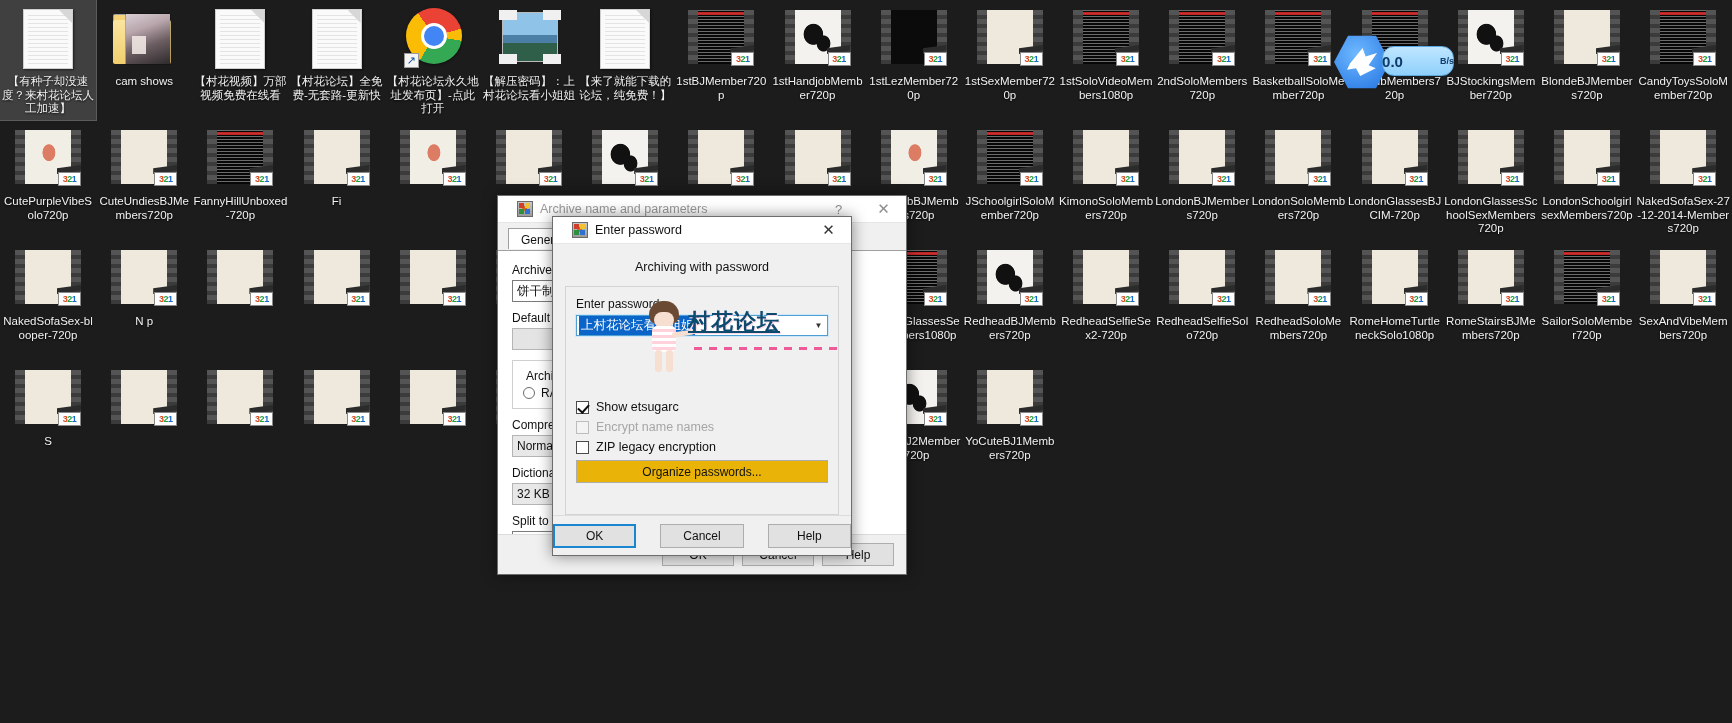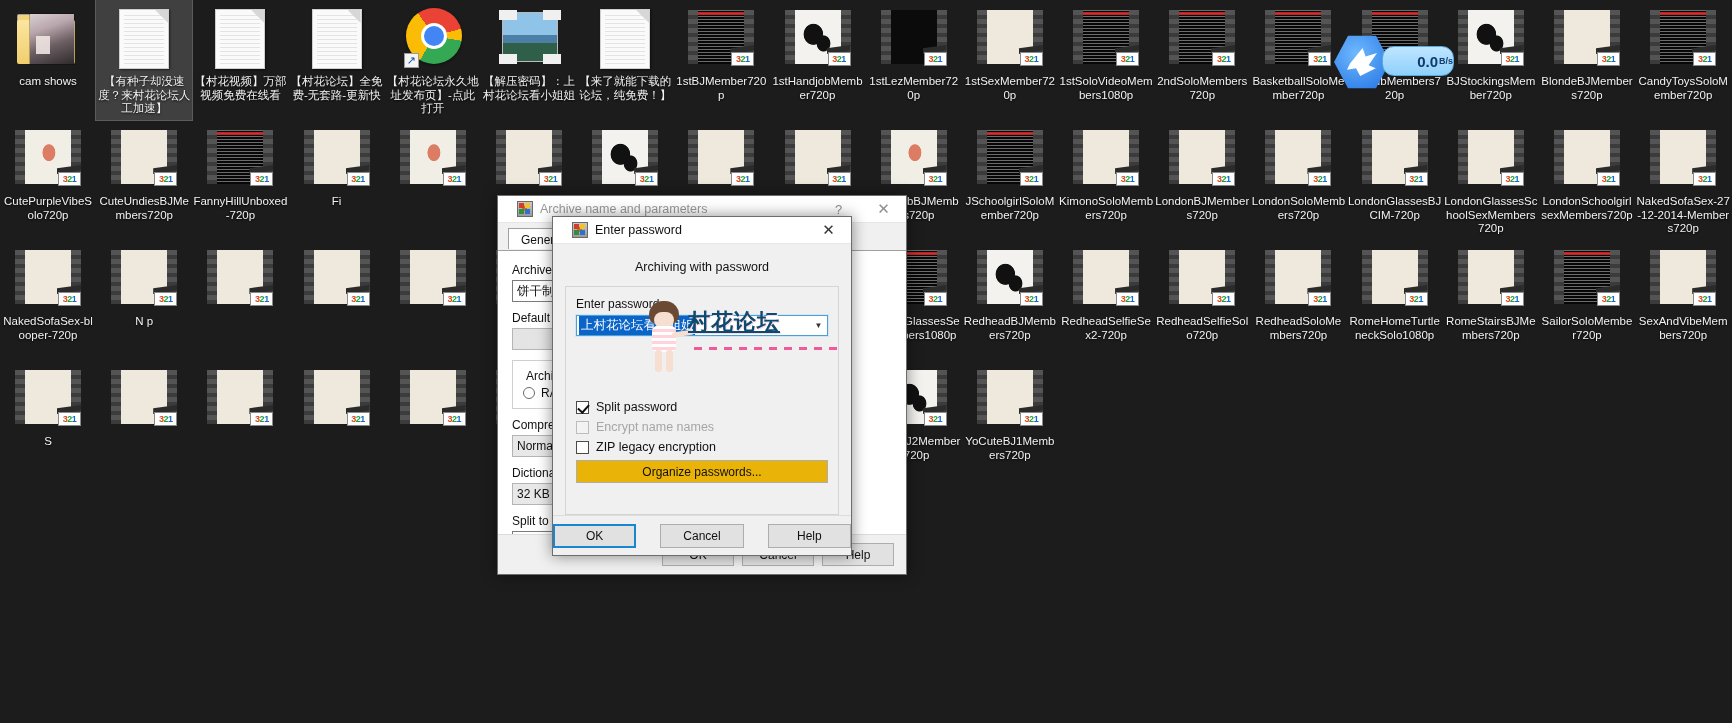--- a/index.html
+++ b/index.html
@@ -184,22 +184,22 @@
   }
   #speed-widget .bird{
     position:absolute;left:13px;top:14px;width:30px;height:28px;
     background:#fff;
     clip-path: polygon(10% 55%, 52% 0%, 62% 30%, 100% 18%, 72% 62%, 96% 72%, 44% 100%, 30% 72%, 0 78%);
   }
   #speed-widget .pill{
     position:absolute;left:48px;top:12px;width:72px;height:30px;
     background: linear-gradient(180deg,#bfe6ff,#8fd0fb);
     border:1px solid #5aa9e0; border-radius:12px;
-    display:flex;align-items:center;justify-content:flex-end;
-    color:#103a6b; font-weight:bold; font-size:15px;
+    display:flex;align-items:center;justify-content:center;
+    color:#103a6b; font-weight:bold; font-size:15px;gap:36px;
   }
   #speed-widget .pill small{font-size:9px;font-weight:bold;margin-left:1px;}
 
   
   .win {
     position: absolute;
     background: #f0f0f0;
     border: 1px solid #6d6d6d;
     box-shadow: 0 0 14px rgba(0,0,0,0.45);
     font-size: 12px;
@@ -384,38 +384,38 @@
     height:23px; background:#eab308; border:1px solid #adadad;
     display:flex;align-items:center;justify-content:center; font-size:12px;
   }
   #win-pass .winbtnrow{ justify-content:center; gap:24px; padding-right:0; }
   #win-pass .wbtn{ width:86px; height:24px; }
 </style>
 </head>
 <body>
 
 <div id="desktop">
+    <div class="icon-cell selected">
+      <div class="icon-art">
+        <div class="art-doc">
+          <div class="lines"></div>
+          <div class="fold"></div>
+        </div>
+      </div>
+      <div class="icon-label cjk">【有种子却没速度？来村花论坛人工加速】</div>
+    </div>
     <div class="icon-cell">
       <div class="icon-art">
         <div class="art-folder">
           <div class="tab"></div>
           <div class="body"></div>
           <div class="photo"></div>
         </div>
       </div>
       <div class="icon-label">cam shows</div>
-    </div>
-    <div class="icon-cell selected">
-      <div class="icon-art">
-        <div class="art-doc">
-          <div class="lines"></div>
-          <div class="fold"></div>
-        </div>
-      </div>
-      <div class="icon-label cjk">【有种子却没速度？来村花论坛人工加速】</div>
     </div>
     <div class="icon-cell">
       <div class="icon-art">
         <div class="art-doc">
           <div class="lines"></div>
           <div class="fold"></div>
         </div>
       </div>
       <div class="icon-label cjk">【村花视频】万部视频免费在线看</div>
     </div>
@@ -1589,21 +1589,21 @@
           <div class="leg1"></div>
           <div class="leg2"></div>
         </div>
         <div class="wordmark">村花论坛</div>
         <div class="dashes"></div>
       </div>
 
       <div style="margin-top:64px">
         <div class="check-row">
           <span class="chk on"></span>
-          <span>Split password</span>
+          <span>Show etsugarc</span>
         </div>
         <div class="check-row row-dis">
           <span class="chk dis"></span>
           <span>Encrypt name names</span>
         </div>
         <div class="check-row">
           <span class="chk"></span>
           <span>ZIP legacy encryption</span>
         </div>
       </div>

